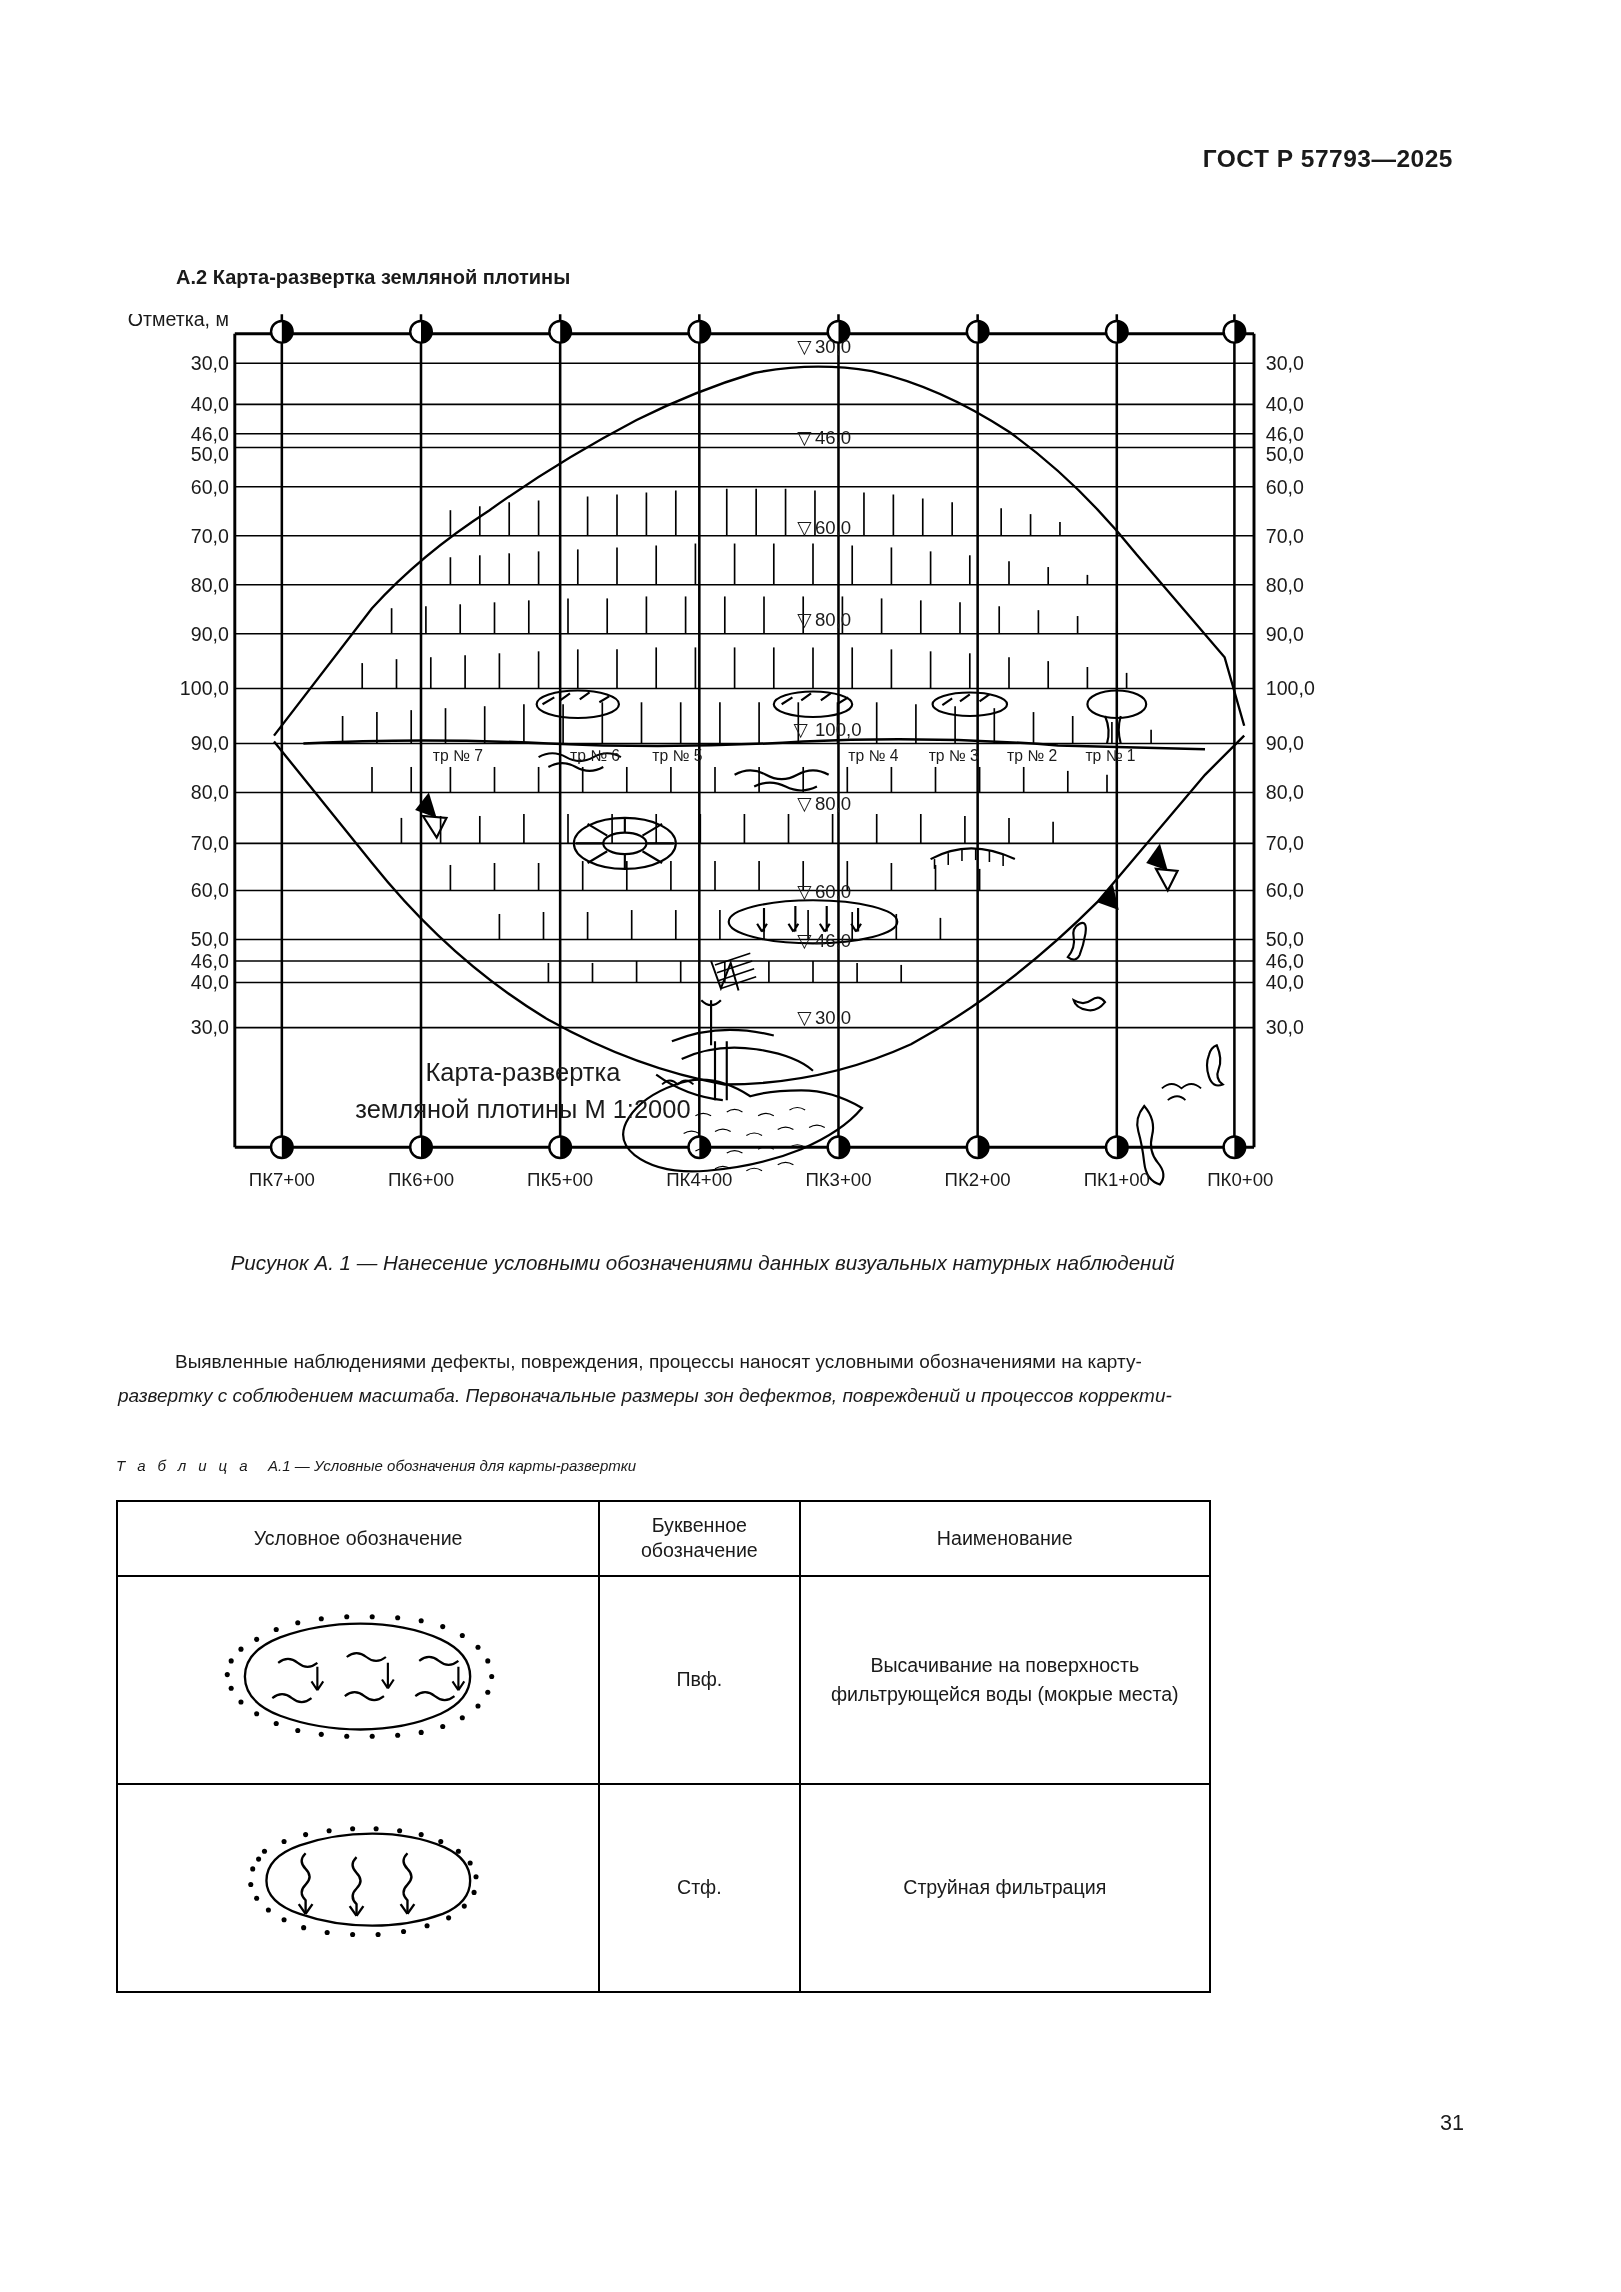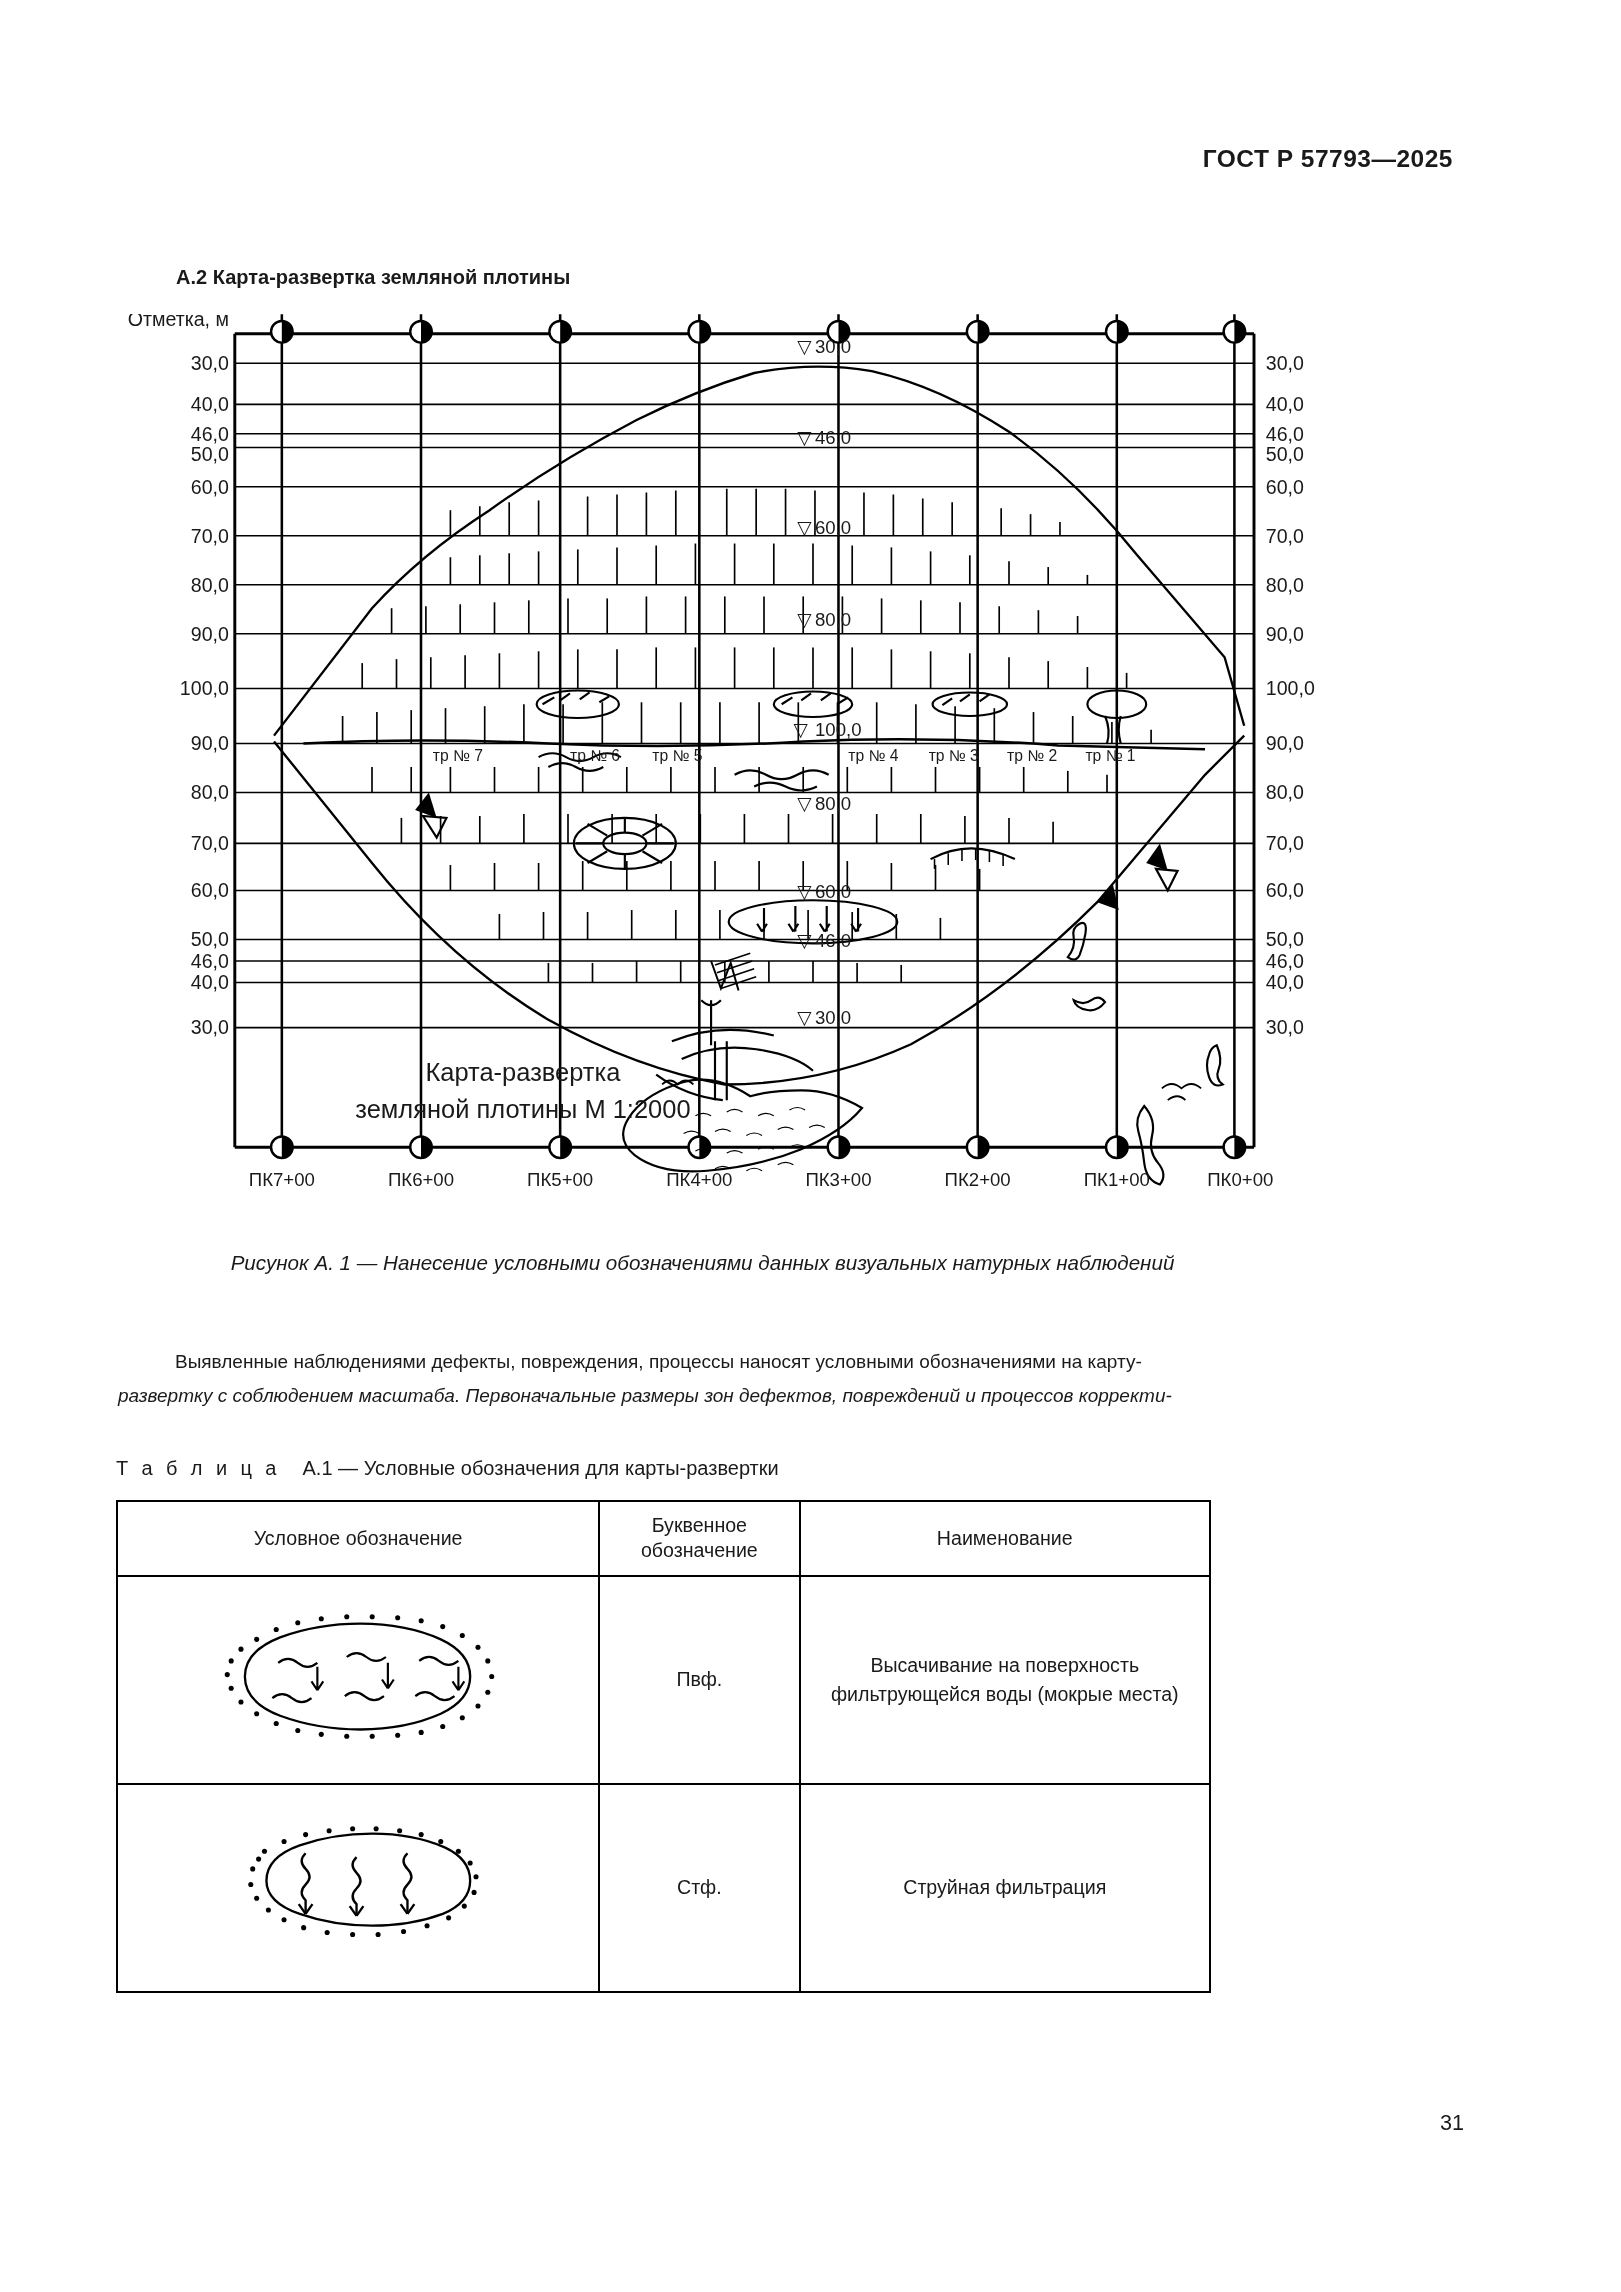--- a/index.html
+++ b/index.html
@@ -67,21 +67,22 @@
     line-height: 34px;
     text-align: justify;
   }
   .body-par .l1 { display:block; text-indent: 57px; }
   .body-par .l2, .body-par .l3 { display:block;font-style:italic; }
 
   .table-caption {
     position: absolute;
     top: 1457px;
     left: 116px;
-    font-size: 20px;
+    font-size: 15px;
+    font-style: italic;
   }
   .table-caption .sp { letter-spacing: 3.9px; }
 
   
   .legend-table {
     position: absolute;
     top: 1500px;
     left: 116px;
     width: 1095px;
     border-collapse: collapse;

